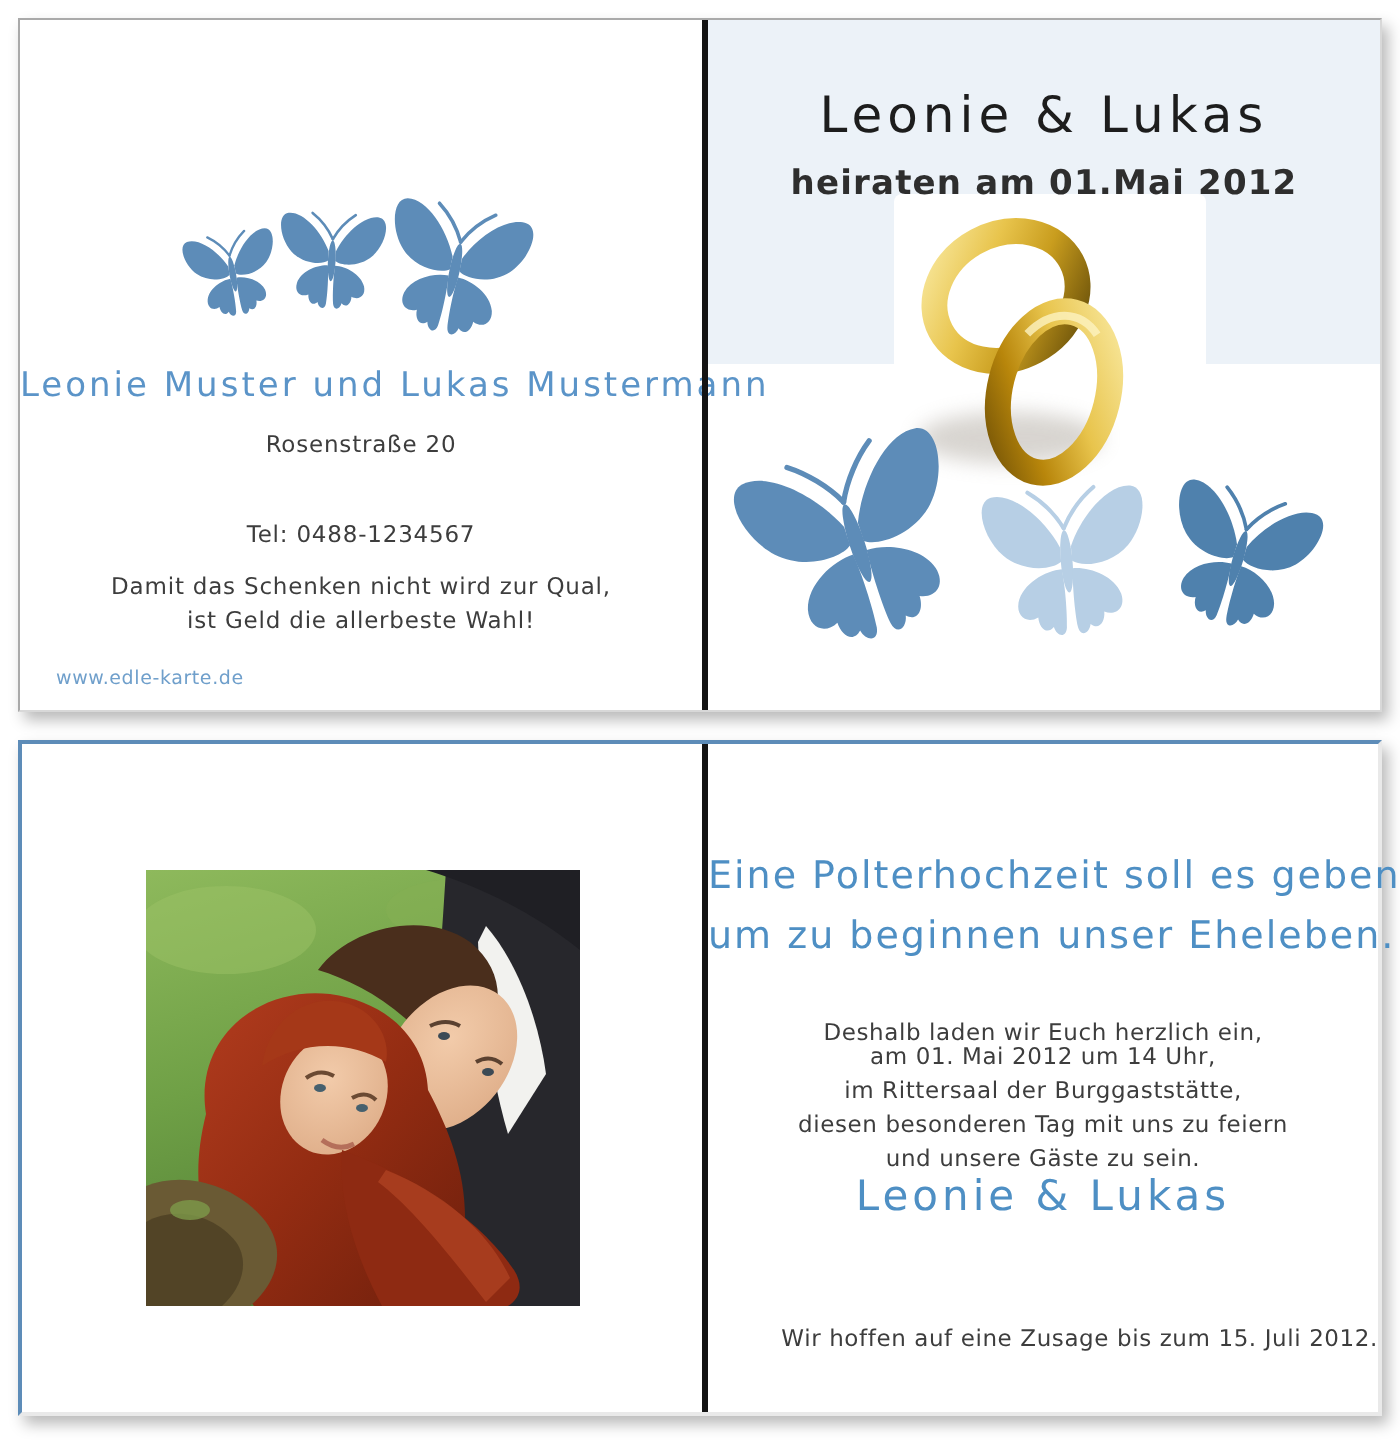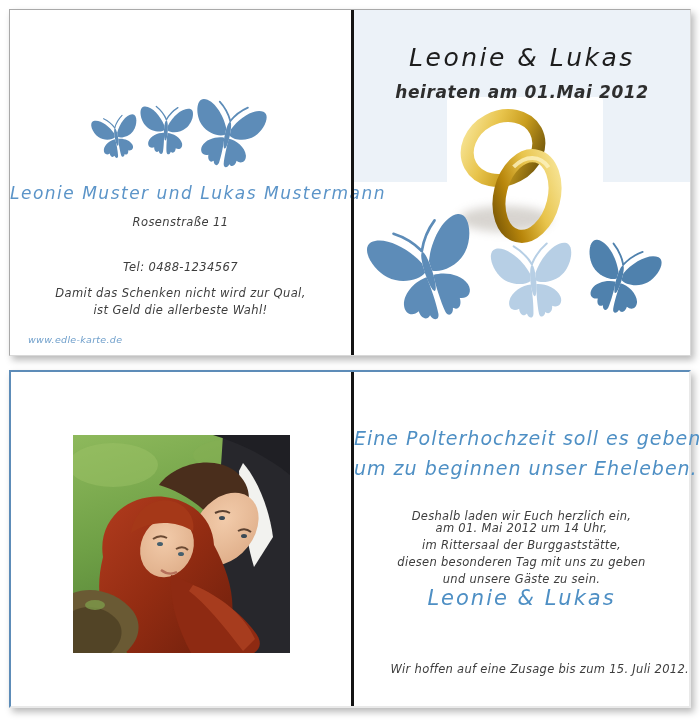--- a/index.html
+++ b/index.html
@@ -22,21 +22,21 @@
   .fold{position:absolute;top:0;bottom:0;width:3px;background:#141414;z-index:30;}
   .card1 .fold{left:341px;}
   .card2 .fold{left:340px;}
 
   .panel{position:absolute;top:0;height:100%;}
   .panel-back{left:0;width:341px;}
   .panel-front{left:344px;right:0;}
   .inside-left{left:0;width:340px;}
   .inside-right{left:343px;right:0;}
 
-  .hw{font-style:italic;}
+  .hw{}
   .ctext{position:absolute;left:0;right:0;text-align:center;white-space:nowrap;}
 
   
   .bp-heading{top:173px;font-size:17px;color:#5b94c8;letter-spacing:1.5px;}
   .bp-line{font-size:11.5px;color:#3d3d3d;letter-spacing:0.4px;}
   .bp-addr1{top:205px;} .bp-addr2{top:222px;}
   .bp-tel{top:250px;}
   .bp-poem1{top:276px;} .bp-poem2{top:293px;}
   .bp-site{position:absolute;left:18px;top:324px;font-size:9.5px;color:#6f9fcb;letter-spacing:0.3px;}
 
@@ -83,21 +83,21 @@
         <use href="#bf-sym"></use>
       </svg>
     <svg class="bf" style="left:126px;top:88px;width:60px;height:60px;color:#5d8cb8;transform:rotate(3deg)">
         <use href="#bf-sym"></use>
       </svg>
     <svg class="bf" style="left:178px;top:82px;width:80px;height:80px;color:#5d8cb8;transform:rotate(12deg)">
         <use href="#bf-sym"></use>
       </svg>
 
     <div class="ctext hw bp-heading">Leonie Muster und Lukas Mustermann</div>
-    <div class="ctext hw bp-line bp-addr1">Rosenstraße 11</div>
+    <div class="ctext hw bp-line bp-addr1">Rosenstraße 20</div>
     <div class="ctext hw bp-line bp-tel">Tel: 0488-1234567</div>
     <div class="ctext hw bp-line bp-poem1">Damit das Schenken nicht wird zur Qual,</div>
     <div class="ctext hw bp-line bp-poem2">ist Geld die allerbeste Wahl!</div>
     <div class="hw bp-site">www.edle-karte.de</div>
   </div>
 
   <div class="panel panel-front">
     <div class="blue-band"></div>
 
     <div class="rings-box">
@@ -207,21 +207,21 @@
     </div>
   </div>
 
   <div class="panel inside-right">
     <div class="ctext hw ir-head ir-head1">Eine Polterhochzeit soll es geben,</div>
     <div class="ctext hw ir-head ir-head2">um zu beginnen unser Eheleben.</div>
 
     <div class="ctext hw ir-body ir-b0">Deshalb laden wir Euch herzlich ein,</div>
     <div class="ctext hw ir-body ir-b1">am 01. Mai 2012 um 14 Uhr,</div>
     <div class="ctext hw ir-body ir-b2">im Rittersaal der Burggaststätte,</div>
-    <div class="ctext hw ir-body ir-b3">diesen besonderen Tag mit uns zu geben</div>
+    <div class="ctext hw ir-body ir-b3">diesen besonderen Tag mit uns zu feiern</div>
     <div class="ctext hw ir-body ir-b4">und unsere Gäste zu sein.</div>
 
     <div class="ctext hw ir-names">Leonie &amp; Lukas</div>
     <div class="ctext hw ir-rsvp">Wir hoffen auf eine Zusage bis zum 15. Juli 2012.</div>
   </div>
 
   <div class="fold"></div>
 </section>
 
 </body></html>

